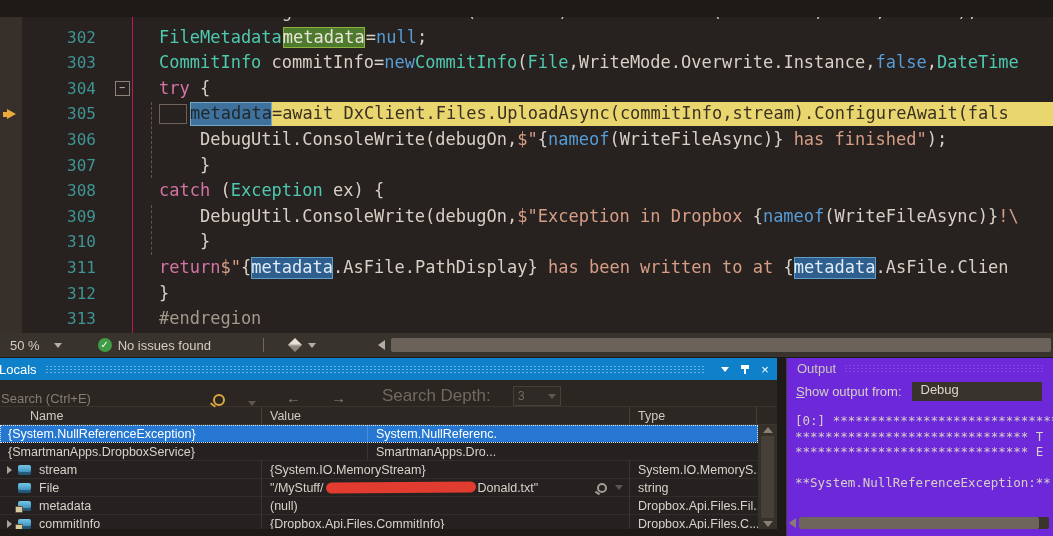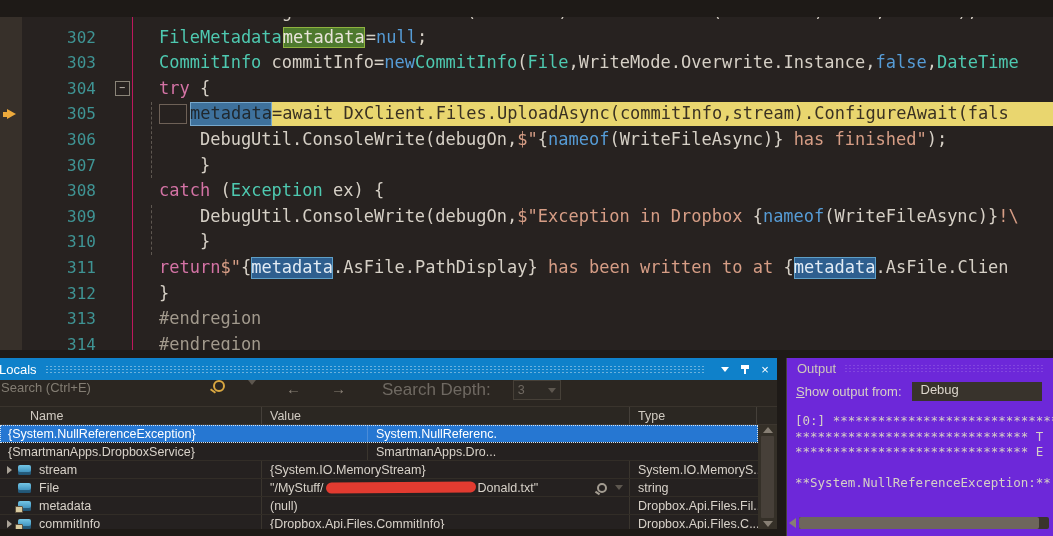--- a/index.html
+++ b/index.html
@@ -57,21 +57,21 @@
   .dots{flex:1;height:9px;margin:0 8px;
         background-image:radial-gradient(rgba(255,255,255,.38) .8px,transparent .9px);
         background-size:4px 3px;}
   .dots.dark{background-image:radial-gradient(rgba(255,255,255,.14) .8px,transparent .9px);}
   .wicon{width:16px;height:16px;display:flex;align-items:center;justify-content:center;
          color:#fff;flex:none;margin-left:4px;font-size:13px;}
   .caret.white{border-top-color:#fff;}
   .pin{width:2px;height:9px;background:#fff;position:relative;}
   .pin::before{content:"";position:absolute;top:0;left:-3px;width:8px;height:4px;background:#fff;}
 
-  .searchrow{height:26px;display:flex;align-items:flex-start;background:#2b2621;
+  .searchrow{height:26px;display:flex;align-items:flex-end;background:#2b2621;
              border-bottom:1px solid #3a342d;flex:none;gap:16px;}
   .ph{color:#837d73;margin-left:-1px;padding-left:2px;width:196px;flex:none;font-size:13px;}
   .mag{width:8px;height:8px;border:2px solid #d9a741;border-radius:50%;position:relative;flex:none;}
   .mag::after{content:"";position:absolute;left:-5px;top:8px;width:6px;height:2px;background:#d9a741;
               transform:rotate(35deg);}
   .navarr{color:#8a8177;font-size:15px;margin-left:14px;}
   .depthlbl{color:#6f6962;margin-left:20px;font-size:17px;}
   .depthbox{width:38px;height:18px;background:#2e2a25;border:1px solid #464038;color:#6f6962;
             display:flex;align-items:center;justify-content:space-between;padding:0 4px;margin-left:6px;}
   .caret.dim{border-top-color:#5d574f;}
@@ -152,20 +152,35 @@
         <div class="line"><span class="bp"></span><span class="lnum">310</span><span class="foldcol"></span><span class="codecol"><span class="tk-d">    }</span></span></div>
         <div class="line"><span class="bp"></span><span class="lnum">311</span><span class="foldcol"></span><span class="codecol"><span class="tk-c">return</span><span class="tk-d"> </span><span class="tk-s">$"</span><span class="tk-d">{</span><span class="tk-hlb">metadata</span><span class="tk-d">.AsFile.PathDisplay} </span><span class="tk-s">has been written to at </span><span class="tk-d">{</span><span class="tk-hlb">metadata</span><span class="tk-d">.AsFile.Clien</span></span></div>
         <div class="line"><span class="bp"></span><span class="lnum">312</span><span class="foldcol"></span><span class="codecol"><span class="tk-d">}</span></span></div>
         <div class="line"><span class="bp"></span><span class="lnum">313</span><span class="foldcol"></span><span class="codecol"><span class="tk-g">#endregion</span></span></div>
         <div class="line"><span class="bp"></span><span class="lnum">314</span><span class="foldcol"></span><span class="codecol"><span class="tk-g">#endregion</span></span></div>
       </div>
     <div class="guide" style="left:151px;top:85px;height:76px;"></div>
     <div class="guide" style="left:151px;top:188px;height:50px;"></div>
   </div>
 
+  <div class="statusbar">
+    <div class="zoomsel">
+      <span>50 %</span>
+      <span class="caret"></span>
+    </div>
+    <span class="okcirc">✓</span>
+    <span>No issues found</span>
+    <span class="sdiv"></span>
+    <span class="broom"></span>
+    <span class="caret"></span>
+    <span class="larrow"></span>
+    <div class="hstrack">
+      <div class="hsthumb"></div>
+    </div>
+  </div>
 
   <div class="locals">
     <div class="ltitle">
       <span class="t">Locals</span>
       <span class="dots"></span>
       <span class="wicon">
           <span class="caret white"></span>
         </span>
       <span class="wicon">
           <span class="pin"></span>

